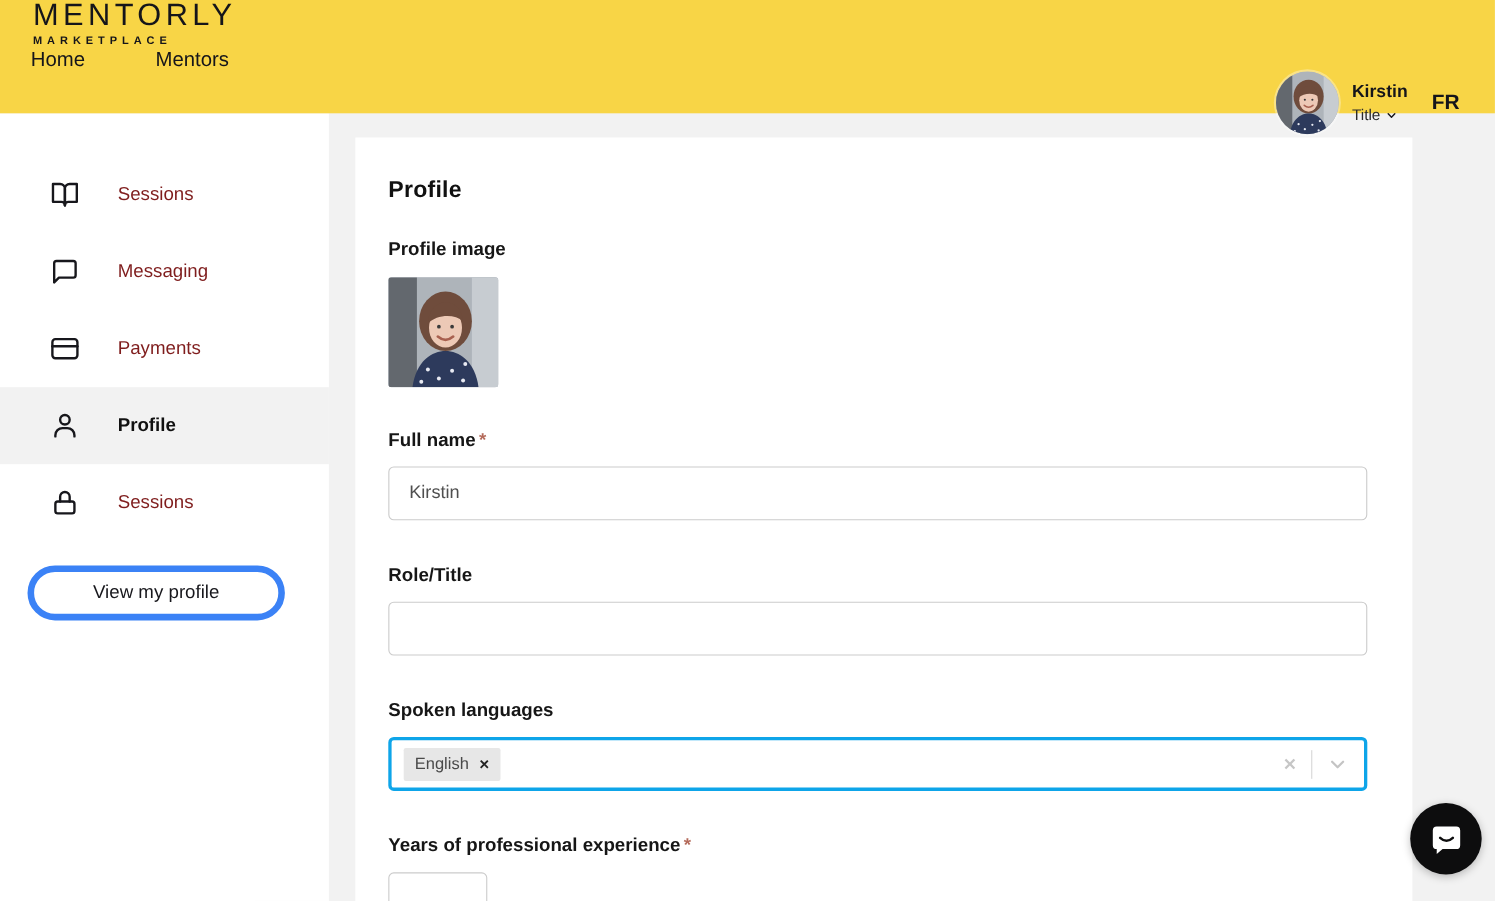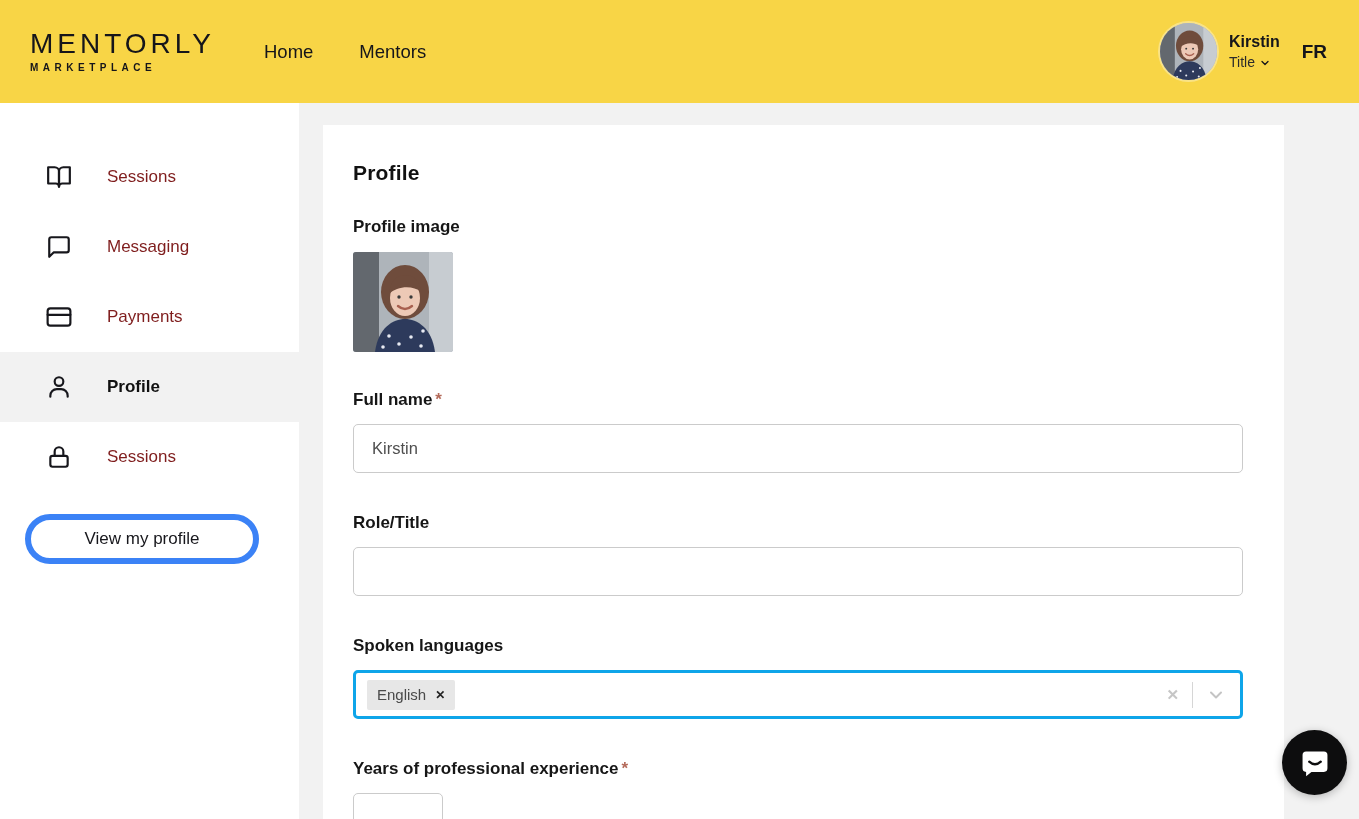--- a/index.html
+++ b/index.html
@@ -8,33 +8,34 @@
     font-family:"Liberation Sans", sans-serif;
     background:#f2f2f2;
     color:#1a1a1a;
     position:relative;
   }
 
   
   .header {
     position:absolute; top:0; left:0; width:1359px; height:103px;
     background:#f8d546;
-    display:flex; align-items:center;
+    display:flex; 
     z-index:5;
+    flex-direction:column;
   }
   .logo { margin-left:30px; width:206px; cursor:pointer; }
   .logo-title {
     font-size:28px; font-weight:400; letter-spacing:4px;
     color:#15151a; line-height:1;
   }
   .logo-sub {
     font-size:10px; font-weight:700; letter-spacing:4.5px;
     color:#15151a; margin-top:4px;
   }
-  .nav { display:flex; gap:46px; margin-left:28px; }
+  .nav { display:flex; gap:64px; margin-left:28px; }
   .nav a {
     font-size:18.5px; color:#15151a; text-decoration:none; cursor:pointer;
   }
   .user-cluster {
     margin-left:auto; margin-right:32px;
     display:flex; align-items:center;
   }
   .avatar {
     width:57px; height:57px; border-radius:50%;
     overflow:hidden; flex:none; background:#b6bcc2;

